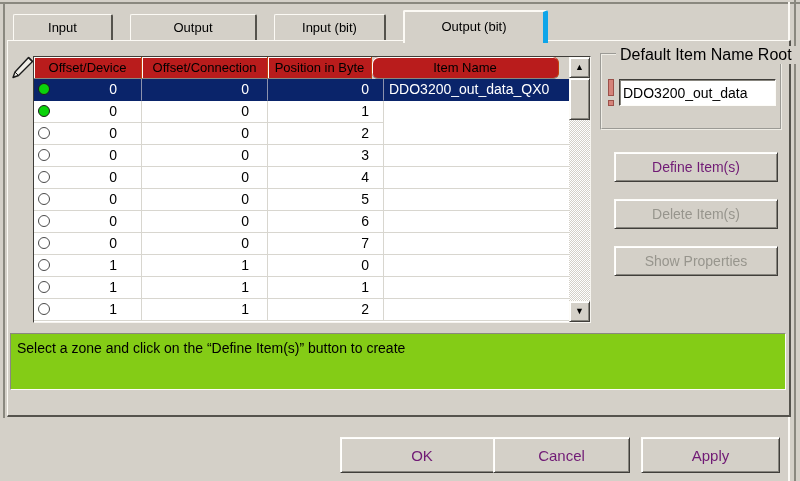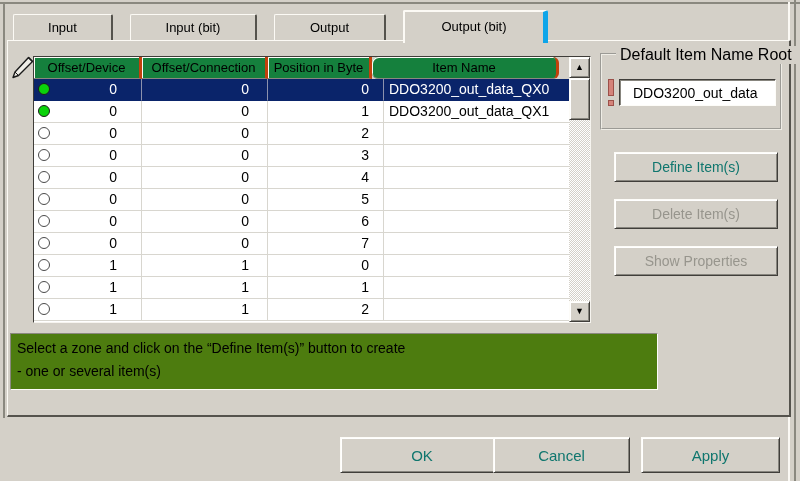--- a/index.html
+++ b/index.html
@@ -46,22 +46,22 @@
   
   .grid{
     position:absolute;left:25px;top:15px;width:558px;height:267px;box-sizing:border-box;
     background:#fff;
     border-top:1px solid #3f3d39;border-left:1px solid #3f3d39;
     border-right:1px solid #f6f4ef;border-bottom:1px solid #f6f4ef;
   }
   .grid-header{display:flex;height:22px;background:#d4d0c8;}
   .grid-header .hcell{
     box-sizing:border-box;height:22px;line-height:21px;text-align:center;
-    font-size:13px;color:#000;background:#15803d;overflow:hidden;white-space:nowrap;
-    border-right:3px solid #c2410c;border-bottom:1px solid #8a887f;
+    font-size:13px;color:#000;background:#b91c1c;overflow:hidden;white-space:nowrap;
+    border-right:1px solid #c2410c;border-bottom:1px solid #8a887f;
     box-shadow:inset 1px 1px 0 #fdfcf8;
   }
   .grid-body{position:absolute;left:0;top:22px;width:536px;height:242px;overflow:hidden;}
   .grid-row{display:flex;height:22px;background:#fff;cursor:default;}
   .grid-row .cell{
     box-sizing:border-box;height:22px;line-height:21px;font-size:14px;color:#000;
     border-right:1px solid #d8d6cf;border-bottom:1px solid #d8d6cf;
     overflow:hidden;white-space:nowrap;position:relative;
   }
   .c0{width:108px;text-align:right;padding-right:24px;}
@@ -104,38 +104,38 @@
     font-size:16px;color:#000;white-space:nowrap;
   }
   .warn{position:absolute;left:4px;top:24px;width:10px;height:28px;}
   .warn .bar{position:absolute;left:2px;top:0;width:6px;height:17px;background:#d4837a;border:1px solid #9c5049;box-sizing:border-box;}
   .warn .dotm{position:absolute;left:2px;top:21px;width:6px;height:6px;background:#d4837a;border:1px solid #9c5049;box-sizing:border-box;}
   .name-input{
     position:absolute;left:17px;top:24px;width:157px;height:27px;box-sizing:border-box;
     border:1px solid;border-color:#403e3a #fdfcf8 #fdfcf8 #403e3a;
     box-shadow:inset 1px 1px 0 #87857e;
     background:#fff;font-family:"Liberation Sans","DejaVu Sans",sans-serif;
-    font-size:14px;color:#000;padding:0 13px;outline:none;
+    font-size:14px;color:#000;padding:0 3px;outline:none;
   }
 
   .btn{
     box-sizing:border-box;background:#d4d0c8;
     border:1px solid;border-color:#fdfcf8 #403e3a #403e3a #fdfcf8;
     box-shadow:inset 1px 1px 0 #fff, inset -1px -1px 0 #87857e;
     font-family:"Liberation Sans","DejaVu Sans",sans-serif;
-    font-size:14px;color:#0f766e;text-align:center;cursor:default;padding:0;
+    font-size:14px;color:#701a75;text-align:center;cursor:default;padding:0;
   }
   .action-btn{position:absolute;left:606px;width:164px;height:30px;}
   .action-btn.disabled{color:#97958d;}
   .ab0{top:111px;}.ab1{top:158px;}.ab2{top:205px;}
 
   
   .message{
-    position:absolute;left:2px;top:292px;width:648px;height:57px;box-sizing:border-box;
-    background:#4d7c0f;
+    position:absolute;left:2px;top:292px;width:776px;height:57px;box-sizing:border-box;
+    background:#84cc16;
     border:1px solid;border-color:#8a887f #fdfcf8 #fdfcf8 #8a887f;
     font-size:14px;color:#000;padding:3px 6px;
   }
   .message .line{height:23px;line-height:23px;white-space:nowrap;overflow:hidden;}
 
   
   .footer-btn{position:absolute;top:437px;height:36px;font-size:15px;}
   .fb-ok{left:340px;width:164px;}
   .fb-cancel{left:493px;width:137px;}
   .fb-apply{left:641px;width:139px;}
@@ -144,22 +144,22 @@
 <body>
 
 <div class="window">
   <div class="frame-top"></div>
   <div class="frame-left"></div>
   <div class="frame-right-light"></div>
   <div class="frame-right-dark"></div>
 
   <div class="tab-bar">
       <div class="tab">Input</div>
+      <div class="tab">Output</div>
       <div class="tab">Input (bit)</div>
-      <div class="tab">Output</div>
       <div class="tab active">Output (bit)</div>
     </div>
 
   <div class="panel">
 
     <span class="pencil">
       <svg width="24" height="24" viewBox="0 0 24 24">
         <path d="M17.5 2.5l4 4L7.5 20.5 2 22.5 4 17z" fill="#f0eee8" stroke="#1a1a1a" stroke-width="1.4" stroke-linejoin="round"></path>
         <path d="M17.5 2.5l4 4" stroke="#1a1a1a" stroke-width="1.4"></path>
         <path d="M4 17l3.5 3.5" stroke="#1a1a1a" stroke-width="1"></path>
@@ -177,21 +177,20 @@
           <div class="grid-row selected">
             <div class="cell c0">0<span class="dot green"></span></div>
             <div class="cell c1">0</div>
             <div class="cell c2">0</div>
             <div class="cell c3">DDO3200_out_data_QX0</div>
           </div>
           <div class="grid-row">
             <div class="cell c0">0<span class="dot green"></span></div>
             <div class="cell c1">0</div>
             <div class="cell c2">1</div>
-            <div class="cell c3">DDO3200_out_data_QX1</div>
           </div>
           <div class="grid-row">
             <div class="cell c0">0<span class="dot empty"></span></div>
             <div class="cell c1">0</div>
             <div class="cell c2">2</div>
             <div class="cell c3"></div>
           </div>
           <div class="grid-row">
             <div class="cell c0">0<span class="dot empty"></span></div>
             <div class="cell c1">0</div>
@@ -256,20 +255,19 @@
       </span>
       <input class="name-input" type="text" value="DDO3200_out_data" style="">
     </div>
 
     <button class="btn action-btn ab0">Define Item(s)</button>
     <button class="btn action-btn ab2 disabled">Show Properties</button>
     <button class="btn action-btn ab1 disabled">Delete Item(s)</button>
 
     <div class="message">
       <div class="line">Select a zone and click on the “Define Item(s)” button to create</div>
-      <div class="line">- one or several item(s)</div>
     </div>
   </div>
 
   <button class="btn footer-btn fb-ok">OK</button>
   <button class="btn footer-btn fb-apply">Apply</button>
   <button class="btn footer-btn fb-cancel">Cancel</button>
 </div>
 
 </body></html>

